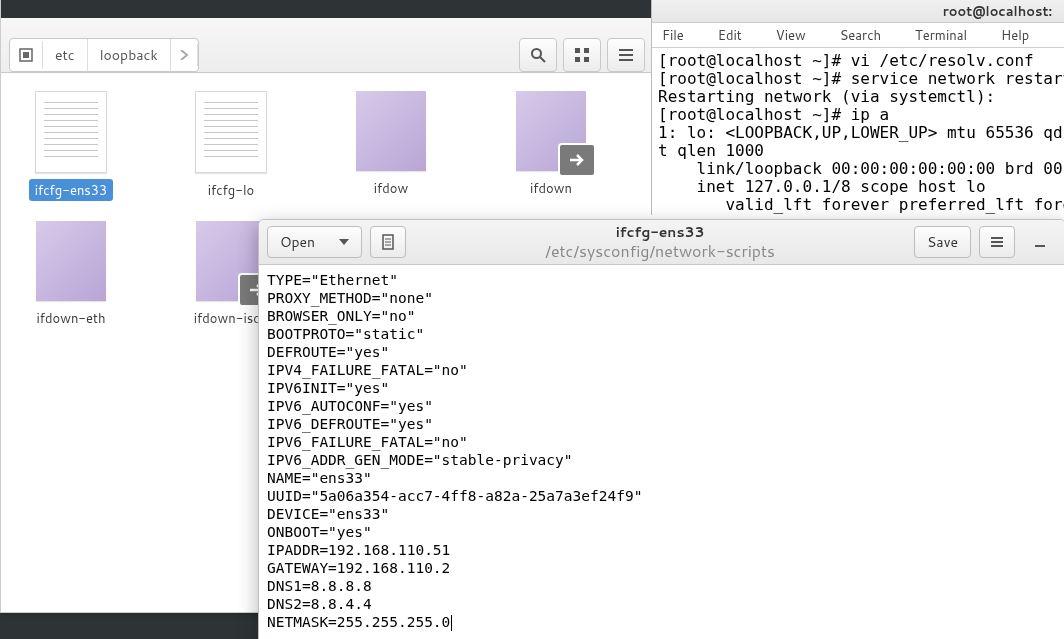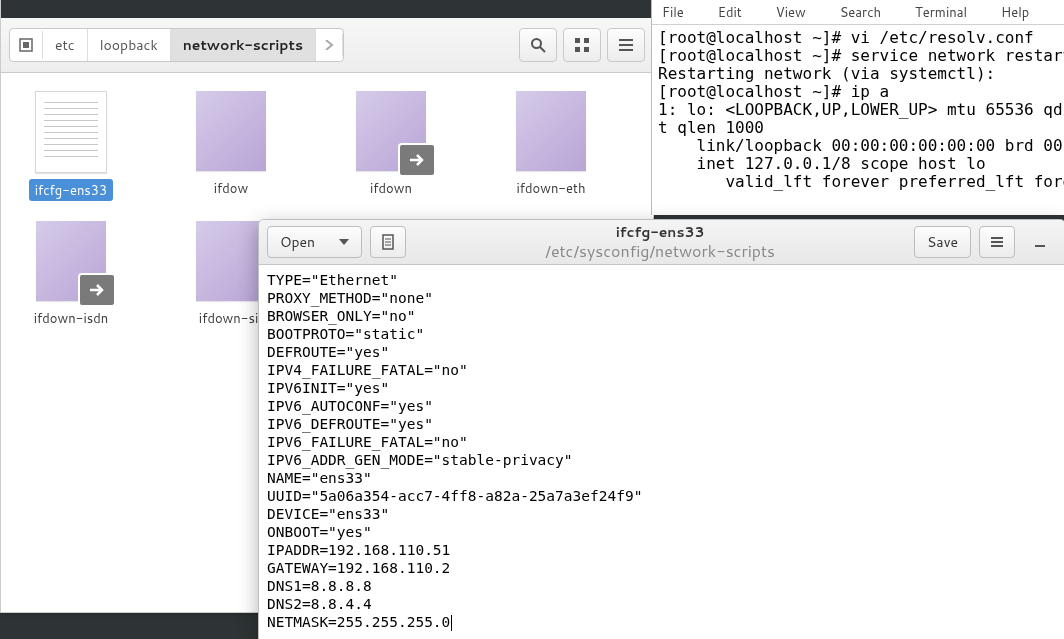--- a/index.html
+++ b/index.html
@@ -1,20 +1,20 @@
 <!DOCTYPE html>
 <html><head>
 <meta charset="utf-8">
 <style>
   html,body{margin:0;padding:0;width:1064px;height:639px;font-family:"Cantarell","DejaVu Sans",sans-serif;font-size:14px;background:#fff;overflow:hidden;color:#2e3436}
   .desktop{position:relative;width:1064px;height:639px;background:#2e3435}
   
   .fm{position:absolute;left:0;top:0;width:652px;height:612px;background:#fff;border:1px solid #ccc;border-top:none;box-shadow:0 2px 6px rgba(0,0,0,0.2)}
   .fm-top{height:18px;background:#2e3435}
-  .fm-hdr{height:54px;background:linear-gradient(#f7f7f7,#ededed);border-bottom:1px solid #c9c9c9;display:flex;align-items:center;padding:0 8px;gap:6px}
+  .fm-hdr{height:54px;background:linear-gradient(#f7f7f7,#ededed);border-bottom:1px solid #c9c9c9;display:flex;align-items:flex-end;padding:0 8px;gap:6px}
   .crumbs{display:flex;align-items:center;border:1px solid #c9c9c9;border-radius:4px;overflow:hidden;background:#fff}
   .crumb{padding:6px 12px;border-right:1px solid #ddd;color:#555;cursor:pointer}
   .crumb.home{padding:6px 8px}
   .crumb.active{background:#e0e0e0;color:#222;font-weight:600}
   .crumb.arrow{padding:6px 8px;color:#aaa}
   .hdr-spacer{flex:1}
   .hdr-btn{width:36px;height:32px;border:1px solid #c9c9c9;border-radius:4px;background:linear-gradient(#fdfdfd,#ececec);display:flex;align-items:center;justify-content:center;cursor:pointer;color:#444}
   .fm-body{display:flex;height:calc(100% - 72px)}
   .fm-side{width:90px;border-right:1px solid #e0e0e0;background:#fbfbfb;padding-top:300px;box-sizing:border-box;color:#888;font-size:13px}
   .fm-side div{padding:4px 6px}
@@ -54,21 +54,20 @@
     <div class="fm-hdr">
       <div class="crumbs">
         <div class="crumb home">
           <svg width="16" height="16" viewBox="0 0 16 16">
               <rect x="2" y="2" width="12" height="12" fill="none" stroke="#666" stroke-width="1.5"></rect>
               <rect x="5" y="5" width="6" height="6" fill="#666"></rect>
             </svg>
         </div>
         <div class="crumb">etc</div>
         <div class="crumb">loopback</div>
-        <div class="crumb active">network-scripts</div>
         <div class="crumb arrow">
           <svg width="10" height="10" viewBox="0 0 10 10">
               <path d="M2 0 L8 5 L2 10" fill="none" stroke="#aaa" stroke-width="2"></path>
             </svg>
         </div>
       </div>
       <div class="hdr-spacer"></div>
       <div class="hdr-btn">
         <svg width="16" height="16" viewBox="0 0 16 16">
             <circle cx="6.5" cy="6.5" r="4.5" fill="none" stroke="#555" stroke-width="2"></circle>
@@ -89,20 +88,24 @@
             <line x1="1" y1="8" x2="15" y2="8" stroke="#555" stroke-width="2"></line>
             <line x1="1" y1="13" x2="15" y2="13" stroke="#555" stroke-width="2"></line>
           </svg>
       </div>
     </div>
     <div class="fm-body">
       <div class="fm-files" id="file-grid">
           <div class="file sel">
             <div class="thumb txt"></div>
             <div class="lbl">ifcfg-ens33</div>
+          </div>
+          <div class="file">
+            <div class="thumb txt"></div>
+            <div class="lbl">ifcfg-lo</div>
           </div>
           <div class="file">
             <div class="thumb script"></div>
             <div class="lbl">ifdow</div>
           </div>
           <div class="file">
             <div class="thumb script">
               <div class="link-ovl">
                 <svg width="18" height="14" viewBox="0 0 18 14">
                   <path d="M2 7 L14 7 M9 2 L14 7 L9 12" fill="none" stroke="#fff" stroke-width="2.5"></path>
@@ -127,20 +130,21 @@
           </div>
           <div class="file">
             <div class="thumb script"></div>
             <div class="lbl">ifdown-sit</div>
           </div>
         </div>
     </div>
   </div>
 
   <div class="term">
+    <div class="term-title">root@localhost:</div>
     <div class="term-menu" id="term-menu">
         <span>File</span>
         <span>Edit</span>
         <span>View</span>
         <span>Search</span>
         <span>Terminal</span>
         <span>Help</span>
       </div>
     <div class="term-out">[root@localhost ~]# vi /etc/resolv.conf
 [root@localhost ~]# service network restart

